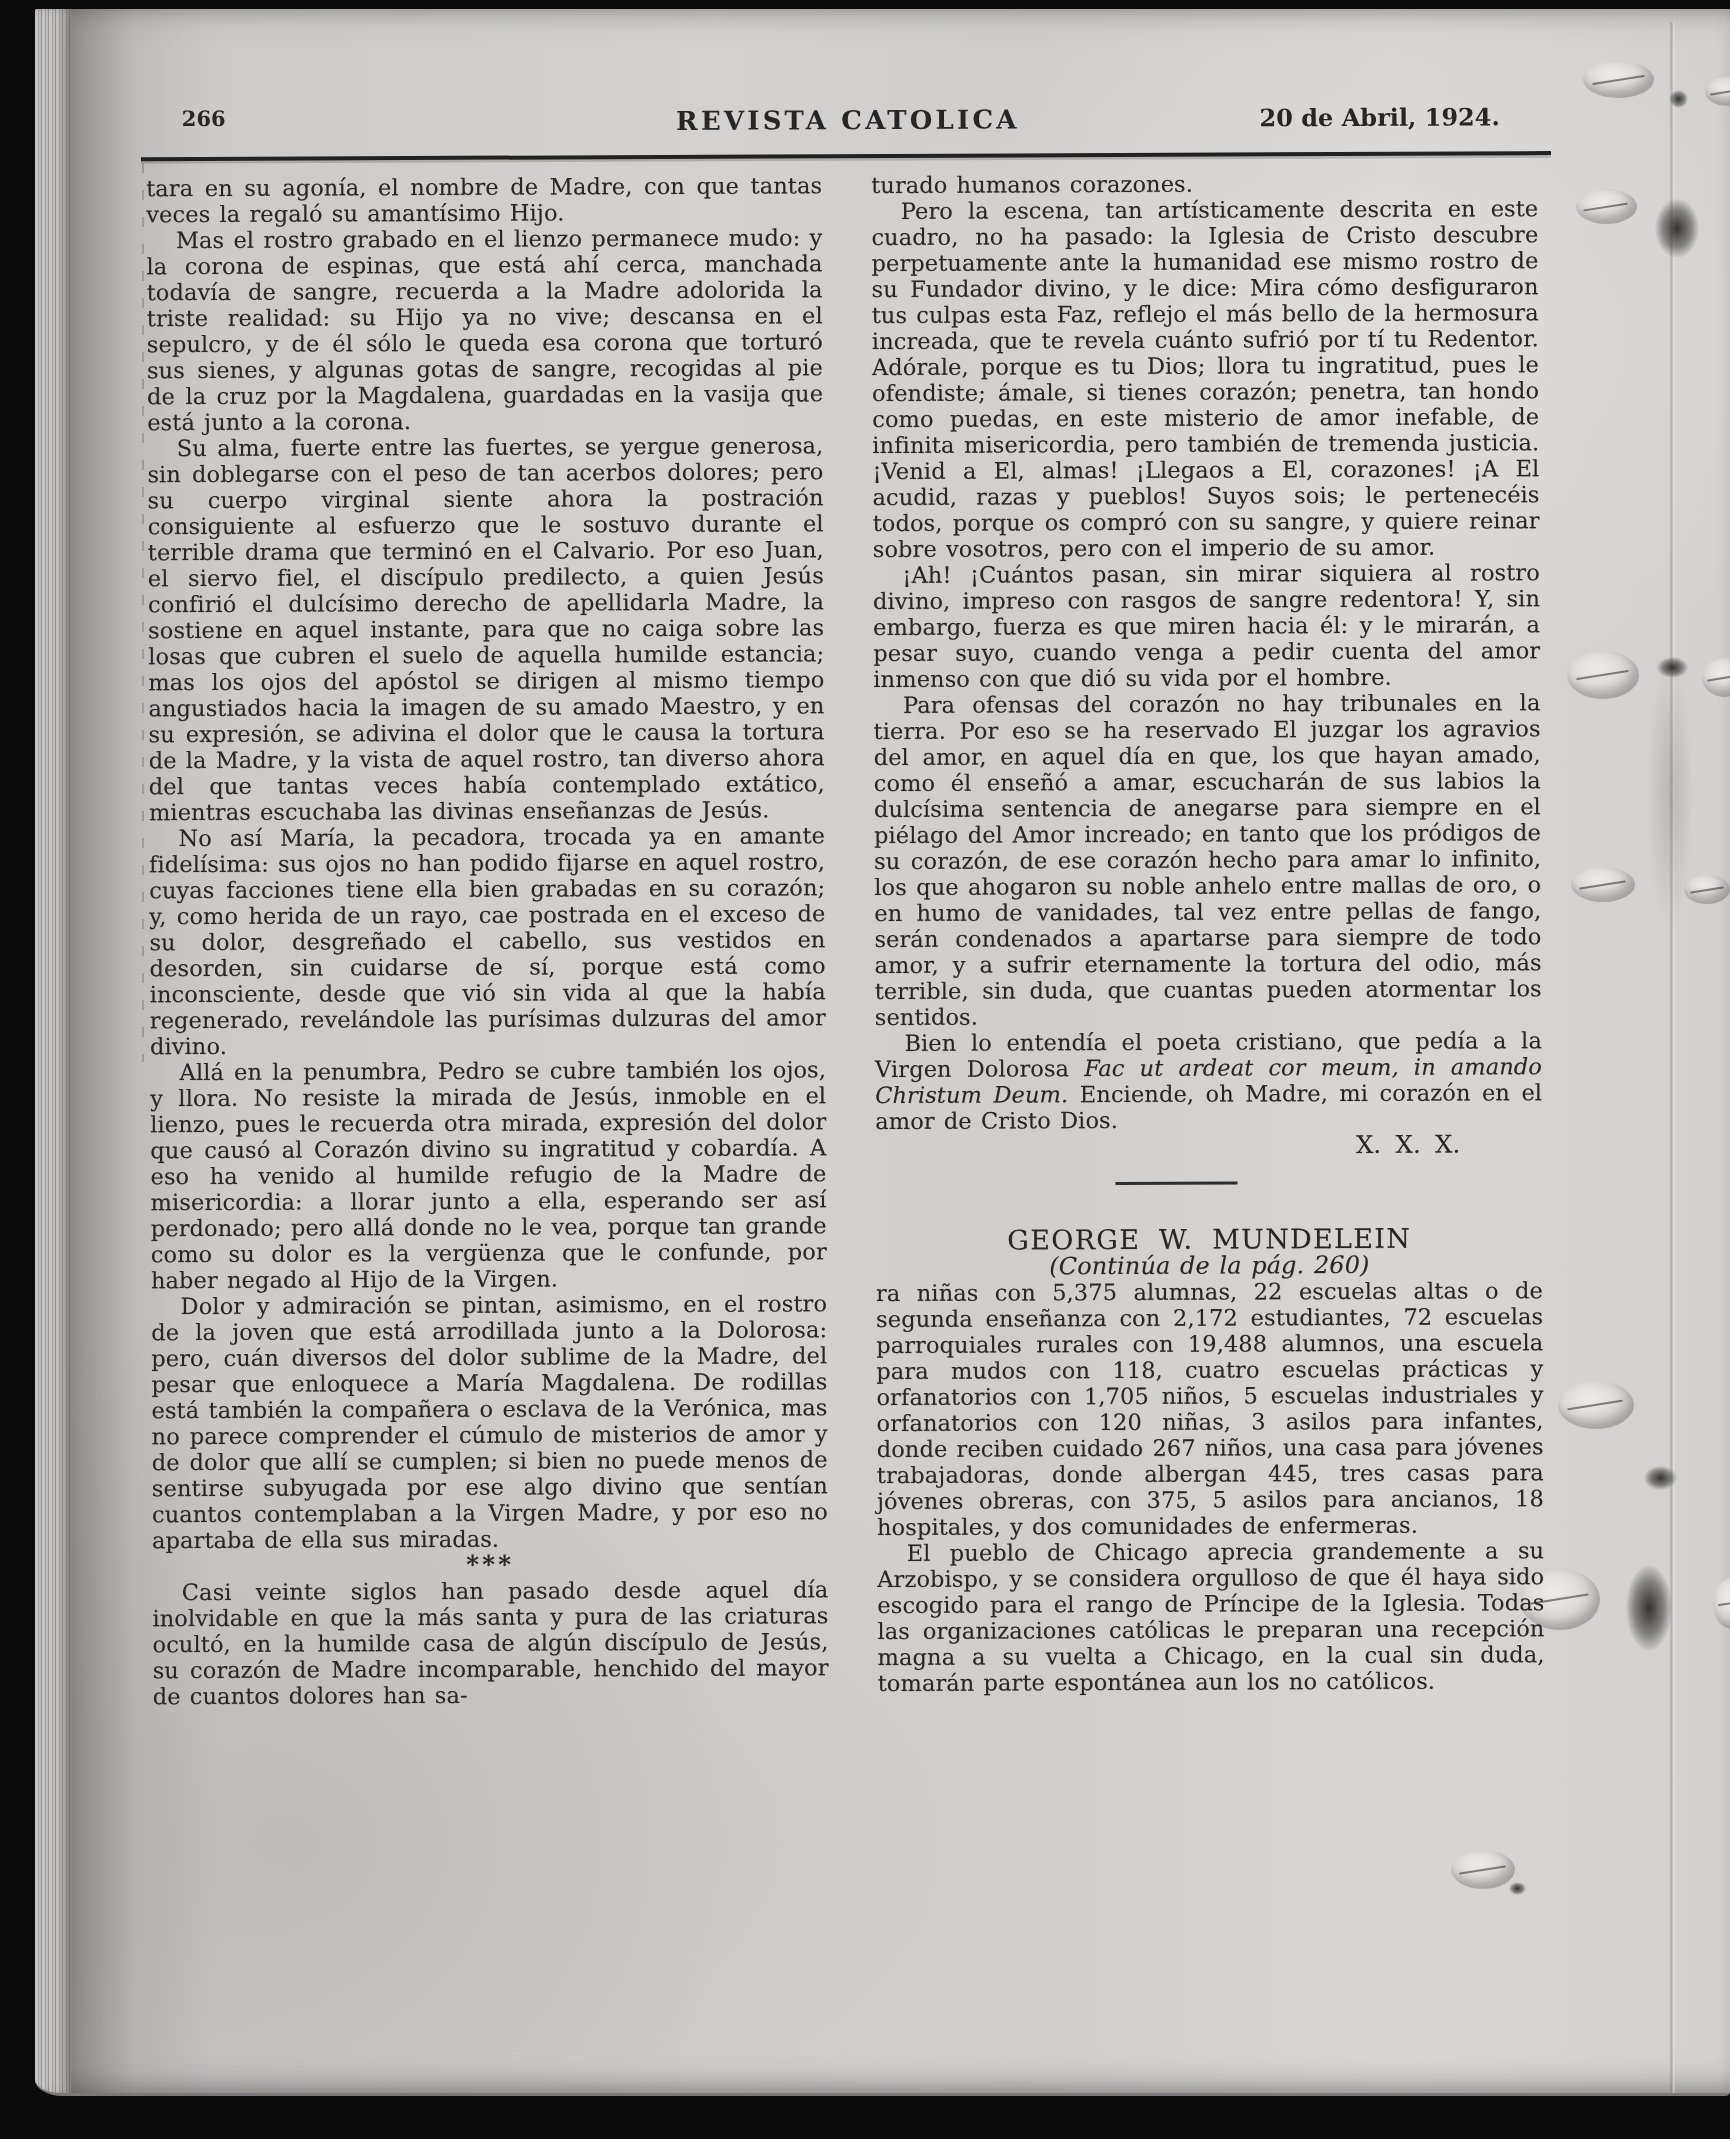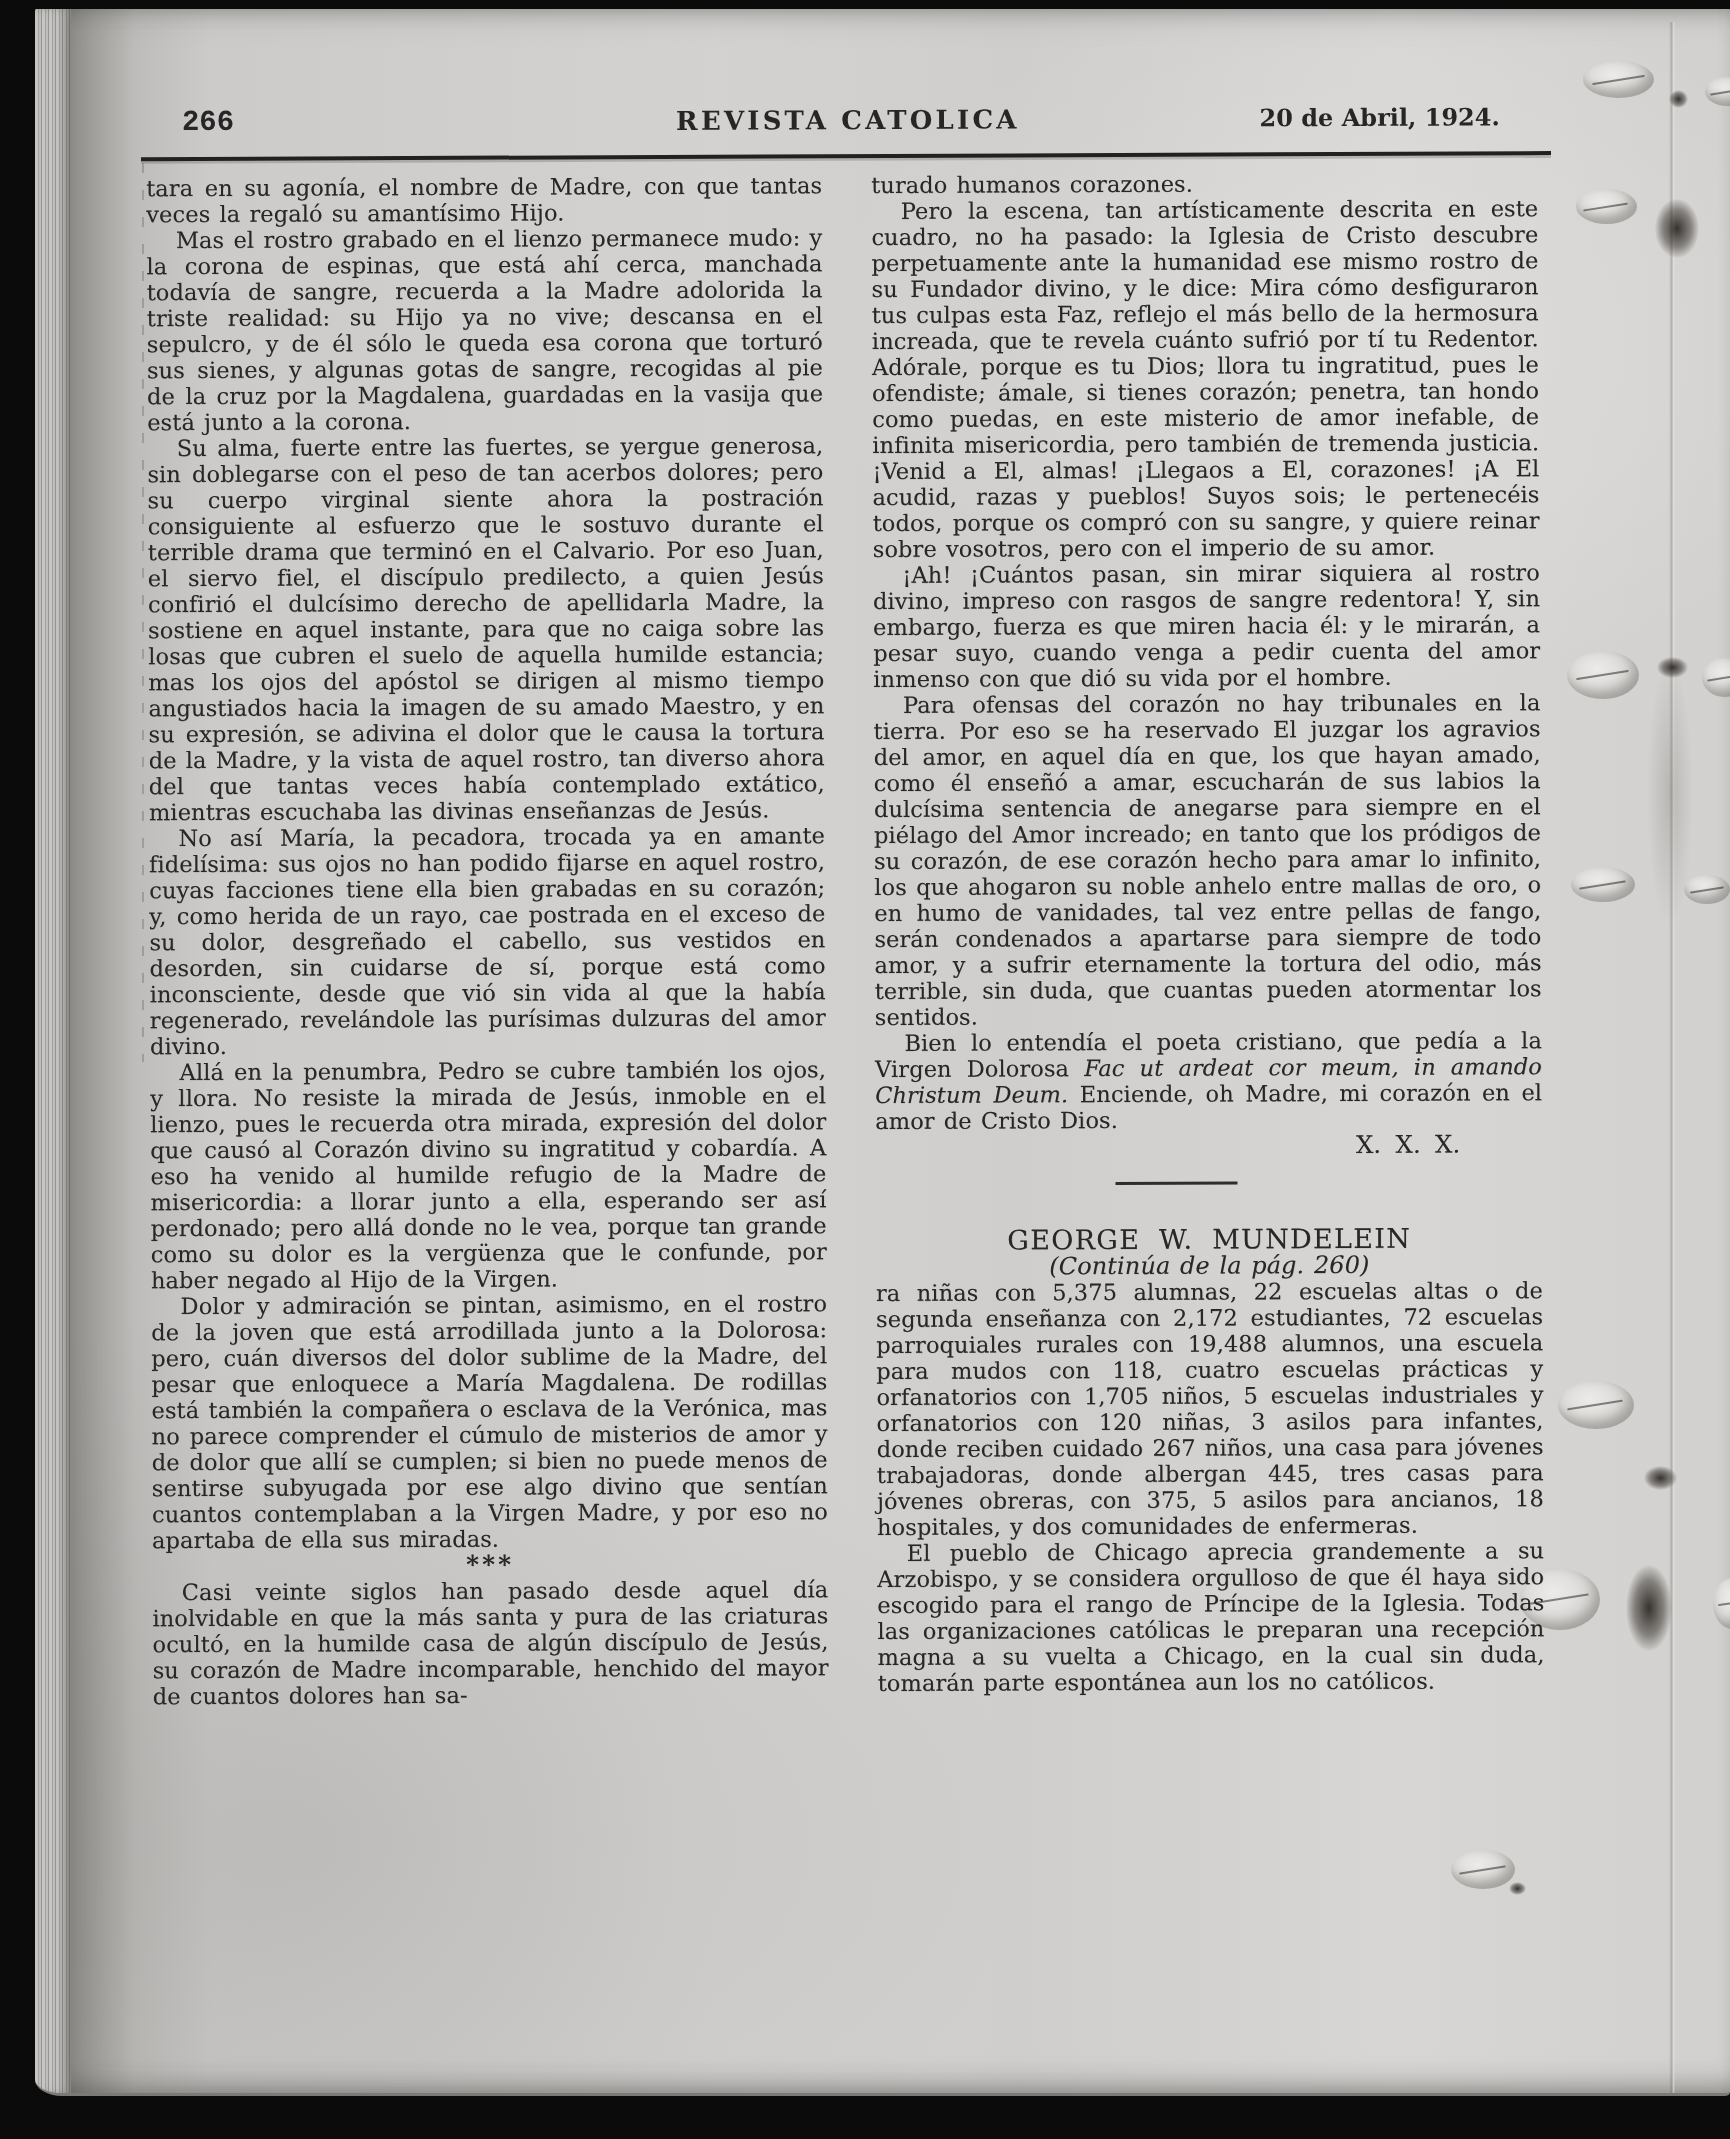--- a/index.html
+++ b/index.html
@@ -56,21 +56,21 @@
   .pucker::after{
     content:"";position:absolute;left:12%;top:48%;width:74%;height:1.9px;
     background:rgba(42,40,36,.55);border-radius:1.3px;transform:rotate(-9deg);
   }
   .stain{
     position:absolute;border-radius:50%;
     background:radial-gradient(ellipse,rgba(33,29,25,.88) 0%,rgba(55,50,45,.5) 45%,rgba(80,75,70,0) 72%);
   }
   
   .content{position:absolute;inset:0;transform:rotate(-0.25deg);transform-origin:50% 40%;}
-  .hdr-num{position:absolute;left:150px;top:94px;font-size:29px;font-weight:bold;color:#262626;font-family:Liberation Mono, monospace;}
+  .hdr-num{position:absolute;left:150px;top:94px;font-size:21px;font-weight:bold;color:#262626;}
   .hdr-title{position:absolute;left:816px;top:96px;transform:translateX(-50%);
     font-size:26px;font-weight:bold;letter-spacing:3.2px;color:#262626;white-space:nowrap;}
   .hdr-date{position:absolute;left:1185px;top:96px;width:283px;text-align:right;
     font-size:24px;font-weight:bold;color:#262626;white-space:nowrap;}
   .hdr-rule{position:absolute;left:109px;top:145px;width:1410px;height:3.9px;background:#212121;
     box-shadow:0 2.6px 0 rgba(70,68,64,.25);}
   .col{
     position:absolute;top:163px;
     font-size:22.5px;line-height:26px;color:#272727;
     text-align:justify;letter-spacing:0.1px;word-spacing:1.9px;

